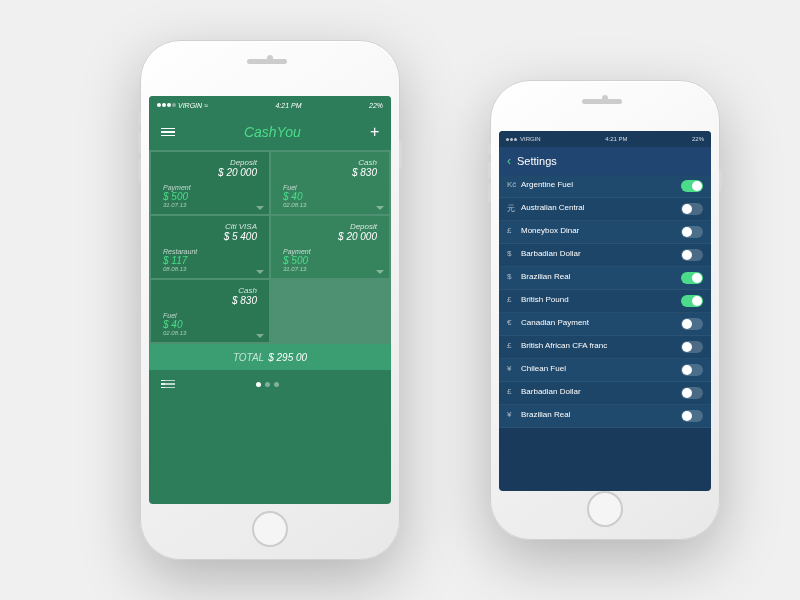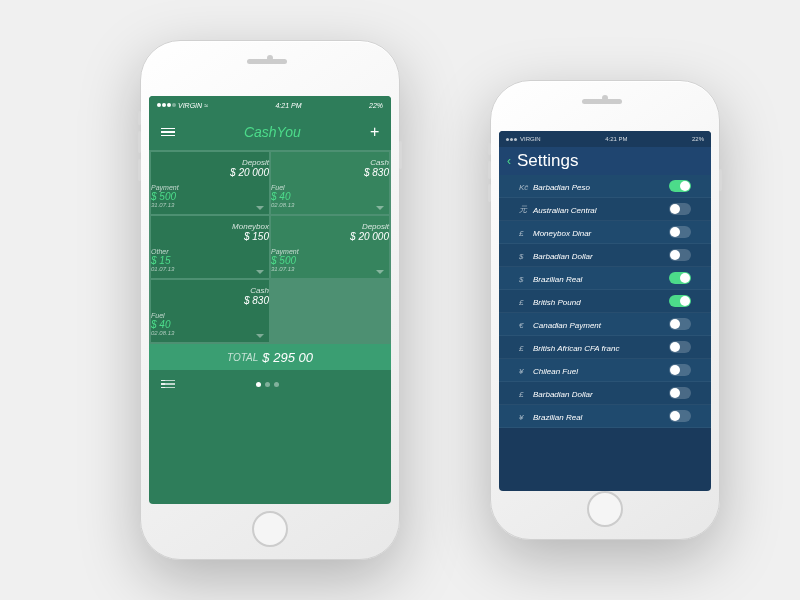--- a/index.html
+++ b/index.html
@@ -150,21 +150,21 @@
     .card-grid {
       display: grid;
       grid-template-columns: 1fr 1fr;
       gap: 2px;
       padding: 2px;
       background: rgba(255,255,255,0.15);
     }
 
     .card {
       background: rgba(50,130,90,0.85);
-      padding: 6px 0;
+      padding: 6px 12px;
       min-height: 60px;
       position: relative;
       cursor: pointer;
     }
     .card:nth-child(odd) { background: rgba(40,115,80,0.9); }
 
     .card-title {
       font-size: 8px;
       color: rgba(255,255,255,0.8);
       text-align: right;
@@ -203,21 +203,21 @@
     .total-bar {
       background: #3a9e72;
       height: 26px;
       display: flex;
       align-items: center;
       justify-content: center;
       font-size: 10px;
       color: white;
     }
     .total-bar .total-label { color: rgba(255,255,255,0.7); margin-right: 4px; }
-    .total-bar .total-amount { font-size: 13px; font-weight: 300; }
+    .total-bar .total-amount { font-size: 10px; font-weight: 300; }
 
     
     .bottom-nav {
       height: 28px;
       background: #2e7d5a;
       display: flex;
       align-items: center;
       justify-content: space-between;
       padding: 0 12px;
     }
@@ -270,36 +270,35 @@
       display: flex;
       align-items: center;
       padding: 0 8px;
       gap: 6px;
     }
     .back-arrow {
       color: #4cdb8a;
       font-size: 12px;
     }
     .settings-title {
-      font-size: 17px;
+      font-size: 11px;
       color: white;
       font-weight: 400;
     }
 
     .currency-list {
       overflow: hidden;
     }
 
     .currency-row {
       display: flex;
-      align-items: flex-end;
-      padding: 5px 20px;
+      align-items: flex-start;
+      padding: 5px 8px;
       border-bottom: 1px solid rgba(255,255,255,0.05);
       background: #1f4a6e;
-      font-style: italic;
     }
     .currency-row:nth-child(even) { background: #1d4568; }
 
     .currency-symbol {
       font-size: 8px;
       color: rgba(255,255,255,0.6);
       width: 14px;
     }
     .currency-name {
       font-size: 8px;
@@ -398,25 +397,25 @@
     </div>
           <div class="card">
       <div class="card-title">Cash</div>
       <div class="card-amount">$ 830</div>
       <div class="card-sub-label">Fuel</div>
       <div class="card-sub-amount">$ 40</div>
       <div class="card-date">02.08.13</div>
       <div class="card-arrow"></div>
     </div>
           <div class="card">
-      <div class="card-title">Moneybox</div>
-      <div class="card-amount">$ 150</div>
-      <div class="card-sub-label">Other</div>
-      <div class="card-sub-amount">$ 15</div>
-      <div class="card-date">01.07.13</div>
+      <div class="card-title">Citi VISA</div>
+      <div class="card-amount">$ 5 400</div>
+      <div class="card-sub-label">Restaraunt</div>
+      <div class="card-sub-amount">$ 117</div>
+      <div class="card-date">08.08.13</div>
       <div class="card-arrow"></div>
     </div>
           <div class="card">
       <div class="card-title">Deposit</div>
       <div class="card-amount">$ 20 000</div>
       <div class="card-sub-label">Payment</div>
       <div class="card-sub-amount">$ 500</div>
       <div class="card-date">31.07.13</div>
       <div class="card-arrow"></div>
     </div>
@@ -477,21 +476,21 @@
       </div>
 
       <div class="settings-header">
         <span class="back-arrow">‹</span>
         <span class="settings-title">Settings</span>
       </div>
 
       <div class="currency-list" id="currency-list">
       <div class="currency-row">
       <span class="currency-symbol">Kč</span>
-      <span class="currency-name">Barbadian Peso</span>
+      <span class="currency-name">Argentine Fuel</span>
       <div class="toggle on"></div>
     </div>
           <div class="currency-row">
       <span class="currency-symbol">元</span>
       <span class="currency-name">Australian Central</span>
       <div class="toggle off"></div>
     </div>
           <div class="currency-row">
       <span class="currency-symbol">£</span>
       <span class="currency-name">Moneybox Dinar</span>

